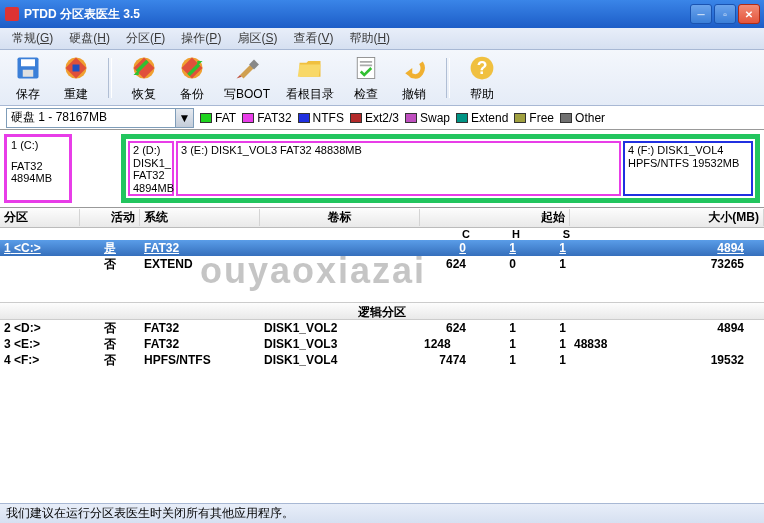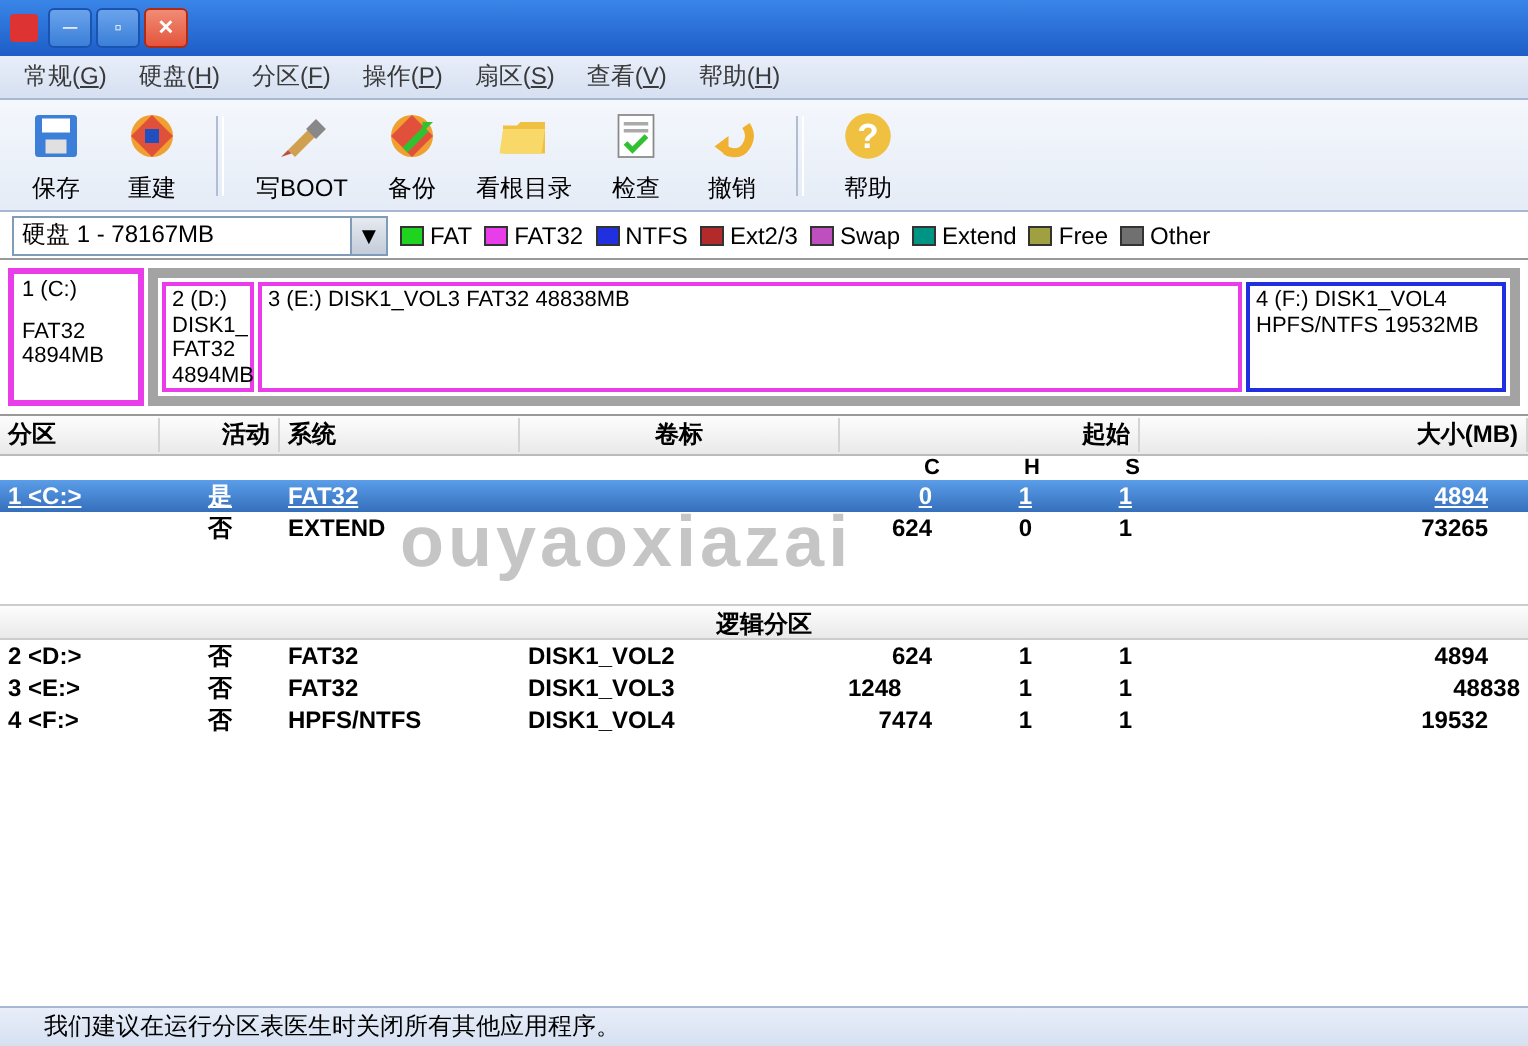--- a/index.html
+++ b/index.html
@@ -25,46 +25,47 @@
 .subbar { height: 24px; background: #fff; border-bottom: 1px solid #999; display: flex; align-items: center; padding: 2px 6px; gap: 6px; }
 .drivesel { width: 188px; height: 20px; border: 1px solid #7f9db9; background: #fff; display: flex; align-items: center; padding: 0 4px; font-size: 12px; position: relative; }
 .drivesel .ddarrow { position: absolute; right: 0; top: 0; width: 18px; height: 18px; background: linear-gradient(#e6eaf0,#c3ccd9); border-left: 1px solid #7f9db9; display: flex; align-items: center; justify-content: center; }
 .legend { display: flex; align-items: flex-start; gap: 6px; font-size: 12px; }
 .lg { display: flex; align-items: center; gap: 3px; }
 .sw { width: 12px; height: 10px; border: 1px solid #333; }
 
 .diskmap { height: 78px; background: #fff; border-bottom: 1px solid #999; padding: 4px; display: flex; gap: 2px; }
 .dmpart { border: 3px solid; padding: 2px 4px; font-size: 11px; line-height: 1.15; display: flex; flex-direction: column; justify-content: flex-start; }
 .dmpart.sel { border-color: #e83de8; }
-.extwrap { border: 5px solid #a3a3a3; flex: 1; display: flex; gap: 2px; padding: 2px; }
+.extwrap { border: 5px solid #22c55e; flex: 1; display: flex; gap: 2px; padding: 2px; margin-left: 47px; }
 .extwrap .sub { border: 2px solid #2030e0; padding: 1px 3px; font-size: 11px; line-height: 1.15; }
 
 .tablehdr { height: 20px; background: linear-gradient(#fdfdfd,#e9e9e9); border-bottom: 1px solid #bbb; display: flex; align-items: center; font-size: 12px; font-weight: bold; }
 .th { padding: 0 4px; border-right: 1px solid #d4d4d4; text-align: right; }
 
 .tablebody { background: #fff; }
 .row { display: flex; height: 16px; align-items: center; font-size: 12px; font-family: "SimSun", monospace; font-weight: bold; }
 .row.sel { background: linear-gradient(#5a9de8,#356fbc); color: #fff; text-decoration: underline; }
 .cell { padding: 0 4px; }
 
 .sectionhdr { height: 18px; background: linear-gradient(#fdfdfd,#e9e9e9); border-top: 1px solid #ccc; border-bottom: 1px solid #ccc; text-align: center; font-weight: bold; font-size: 12px; line-height: 18px; }
 
-.statusbar { position: absolute; bottom: 0; left: 0; right: 0; height: 20px; background: linear-gradient(#e8eef9,#d6e0f1); border-top: 1px solid #a8b8d4; padding: 2px 22px; font-size: 12px; display: flex; align-items: center; margin-top: 46px; }
+.statusbar { position: absolute; bottom: 0; left: 0; right: 0; height: 20px; background: linear-gradient(#e8eef9,#d6e0f1); border-top: 1px solid #a8b8d4; padding: 2px 6px; font-size: 12px; display: flex; align-items: center; margin-top: 46px; }
 
 .watermark { position: absolute; top: 250px; left: 200px; font-size: 36px; font-weight: bold; color: rgba(140,140,140,0.5); letter-spacing: 2px; pointer-events: none; }
 </style>
 </head>
 <body>
 
 <div class="titlebar">
   <span class="icon">
       <svg viewBox="0 0 16 16">
         <rect x="1" y="1" width="14" height="14" fill="#d33" rx="2"></rect>
       </svg>
     </span>
+  <span class="title">PTDD 分区表医生 3.5</span>
   <div class="winbtns">
     <div class="winbtn">─</div>
     <div class="winbtn">▫</div>
     <div class="winbtn close">✕</div>
   </div>
 </div>
 
 <div class="menubar">
   <span class="menuitem"><span>常规</span>(<u>G</u>)</span>
   <span class="menuitem"><span>硬盘</span>(<u>H</u>)</span>
@@ -93,37 +94,48 @@
           <path d="M16 4 L28 16 L16 28 L4 16 Z" fill="#e0503a"></path>
           <rect x="12" y="12" width="8" height="8" fill="#2050c0"></rect>
         </svg>
       </div>
       <span class="tlabel">重建</span>
     </div>
   <div class="tsep"></div>
   <div class="tbtn">
       <div class="ticon">
         <svg viewBox="0 0 32 32">
-          <path d="M8 24 L20 12 L24 16 L12 28 Z" fill="#d0a050"></path>
-          <rect x="20" y="8" width="8" height="8" fill="#888" transform="rotate(45 24 12)"></rect>
-          <path d="M4 28 L8 24 L10 26 Z" fill="#c0503a"></path>
-        </svg>
-      </div>
-      <span class="tlabel">写BOOT</span>
+          <circle cx="16" cy="16" r="12" fill="#f0a030"></circle>
+          <path d="M16 4 L28 16 L16 28 L4 16 Z" fill="#e0503a"></path>
+          <path d="M20 8 L8 20" stroke="#30c030" stroke-width="4" fill="none"></path>
+          <polygon points="4,24 10,18 10,24" fill="#30c030"></polygon>
+        </svg>
+      </div>
+      <span class="tlabel">恢复</span>
     </div>
   <div class="tbtn">
       <div class="ticon">
         <svg viewBox="0 0 32 32">
           <circle cx="16" cy="16" r="12" fill="#f0a030"></circle>
           <path d="M16 4 L28 16 L16 28 L4 16 Z" fill="#e0503a"></path>
           <path d="M12 24 L24 12" stroke="#30c030" stroke-width="4" fill="none"></path>
           <polygon points="28,8 22,14 22,8" fill="#30c030"></polygon>
         </svg>
       </div>
       <span class="tlabel">备份</span>
+    </div>
+  <div class="tbtn">
+      <div class="ticon">
+        <svg viewBox="0 0 32 32">
+          <path d="M8 24 L20 12 L24 16 L12 28 Z" fill="#d0a050"></path>
+          <rect x="20" y="8" width="8" height="8" fill="#888" transform="rotate(45 24 12)"></rect>
+          <path d="M4 28 L8 24 L10 26 Z" fill="#c0503a"></path>
+        </svg>
+      </div>
+      <span class="tlabel">写BOOT</span>
     </div>
   <div class="tbtn">
       <div class="ticon">
         <svg viewBox="0 0 32 32">
           <path d="M4 10 L12 10 L14 8 L28 8 L28 26 L4 26 Z" fill="#f0c040"></path>
           <path d="M4 12 L28 12 L26 26 L2 26 Z" fill="#f8d868"></path>
         </svg>
       </div>
       <span class="tlabel">看根目录</span>
     </div>
@@ -284,21 +296,21 @@
     <div class="cell" style="flex:1;text-align:right;padding-right:20px">4894</div>
   </div>
   <div class="row">
     <div class="cell" style="width:80px"><span>3</span> <span>&lt;E:&gt;</span></div>
     <div class="cell" style="width:60px;text-align:center">否</div>
     <div class="cell" style="width:120px">FAT32</div>
     <div class="cell" style="width:160px">DISK1_VOL3</div>
     <div class="cell" style="width:50px;text-align:left">1248</div>
     <div class="cell" style="width:50px;text-align:right">1</div>
     <div class="cell" style="width:50px;text-align:right">1</div>
-    <div class="cell" style="flex:1;text-align:right;padding-right:4px">48838</div>
+    <div class="cell" style="flex:1;padding-right:4px">48838</div>
   </div>
   <div class="row">
     <div class="cell" style="width:80px"><span>4</span> <span>&lt;F:&gt;</span></div>
     <div class="cell" style="width:60px;text-align:center">否</div>
     <div class="cell" style="width:120px">HPFS/NTFS</div>
     <div class="cell" style="width:160px">DISK1_VOL4</div>
     <div class="cell" style="width:50px;text-align:right">7474</div>
     <div class="cell" style="width:50px;text-align:right">1</div>
     <div class="cell" style="width:50px;text-align:right">1</div>
     <div class="cell" style="flex:1;text-align:right;padding-right:20px">19532</div>

